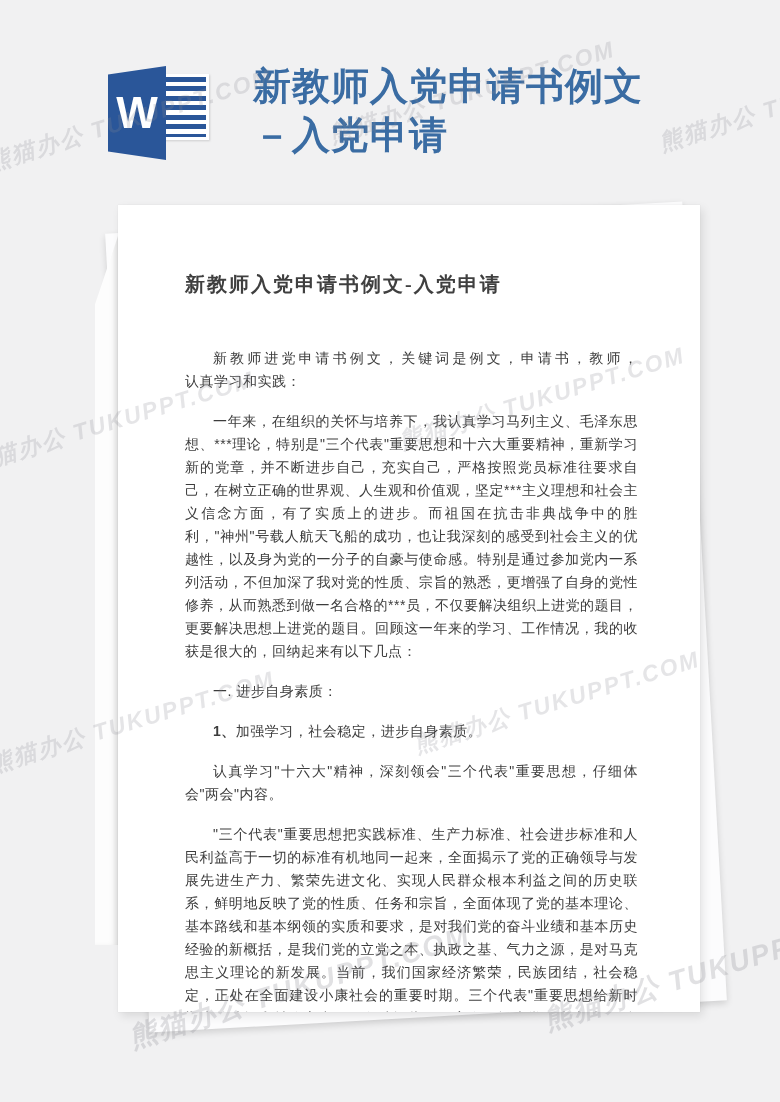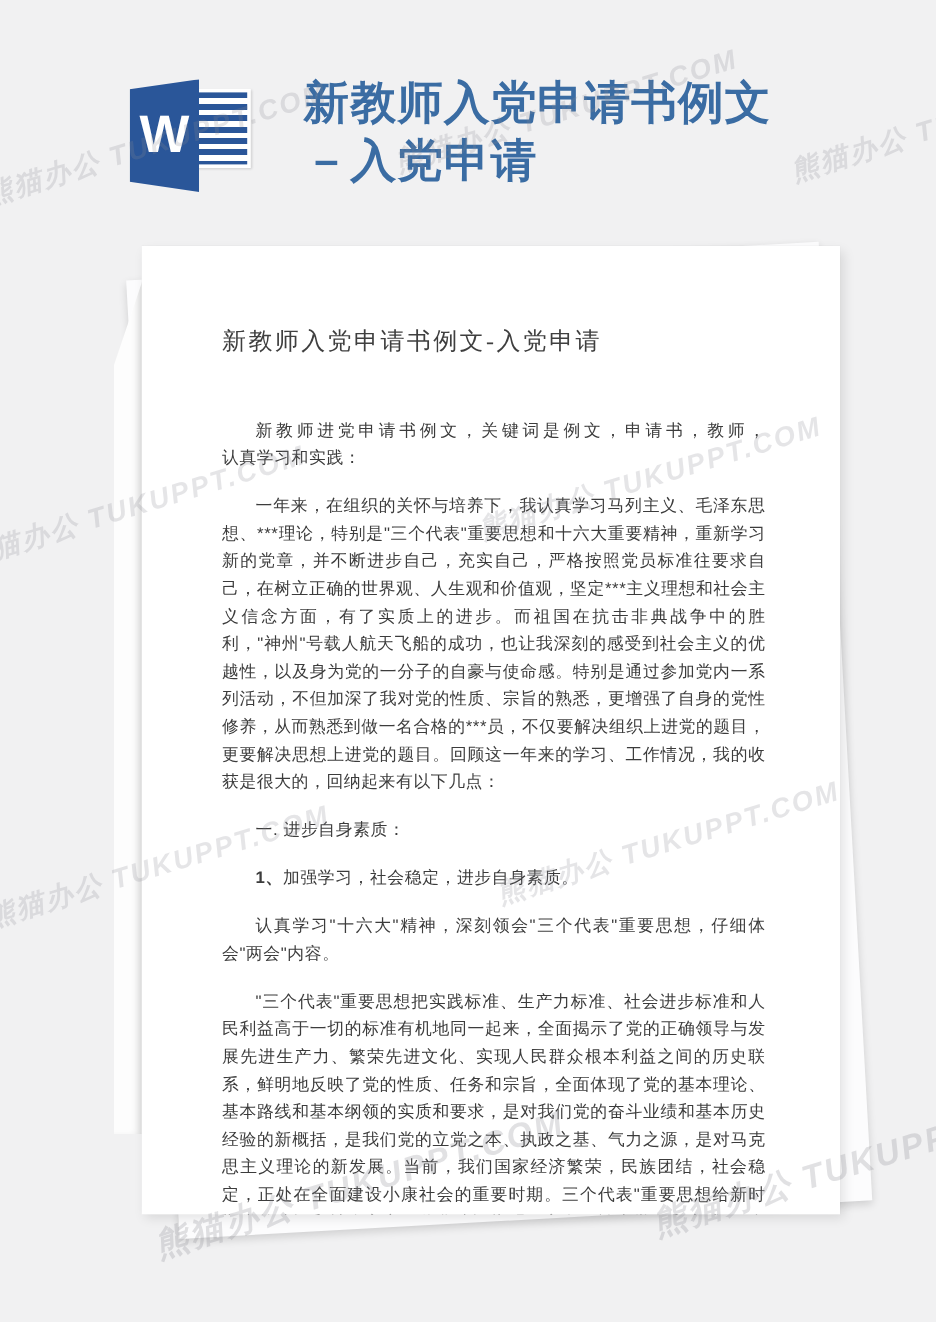--- a/index.html
+++ b/index.html
@@ -60,21 +60,21 @@
     position:absolute;left:118px;top:205px;width:582px;height:807px;
     box-sizing:border-box;
     background:#ffffff;
     padding:0 62px 0 67px;
     box-shadow:0 0 1px rgba(0,0,0,0.10), 3px 4px 9px rgba(0,0,0,0.10);
     overflow:hidden;
     z-index:10;
   }
   .doc-title{
     margin:66px 0 0 0;
-    font-size:20px;font-weight:normal;color:#3f3f3f;
+    font-size:20px;font-weight:bold;color:#3f3f3f;
     letter-spacing:2px;
     font-family:"Liberation Serif", serif;
   }
   .para{
     margin:17px 0 0 0;
     font-size:14px;line-height:23px;color:#3c3c3c;
     text-align:justify;
     letter-spacing:0.5px;
     font-family:Liberation Sans, sans-serif;
   }

